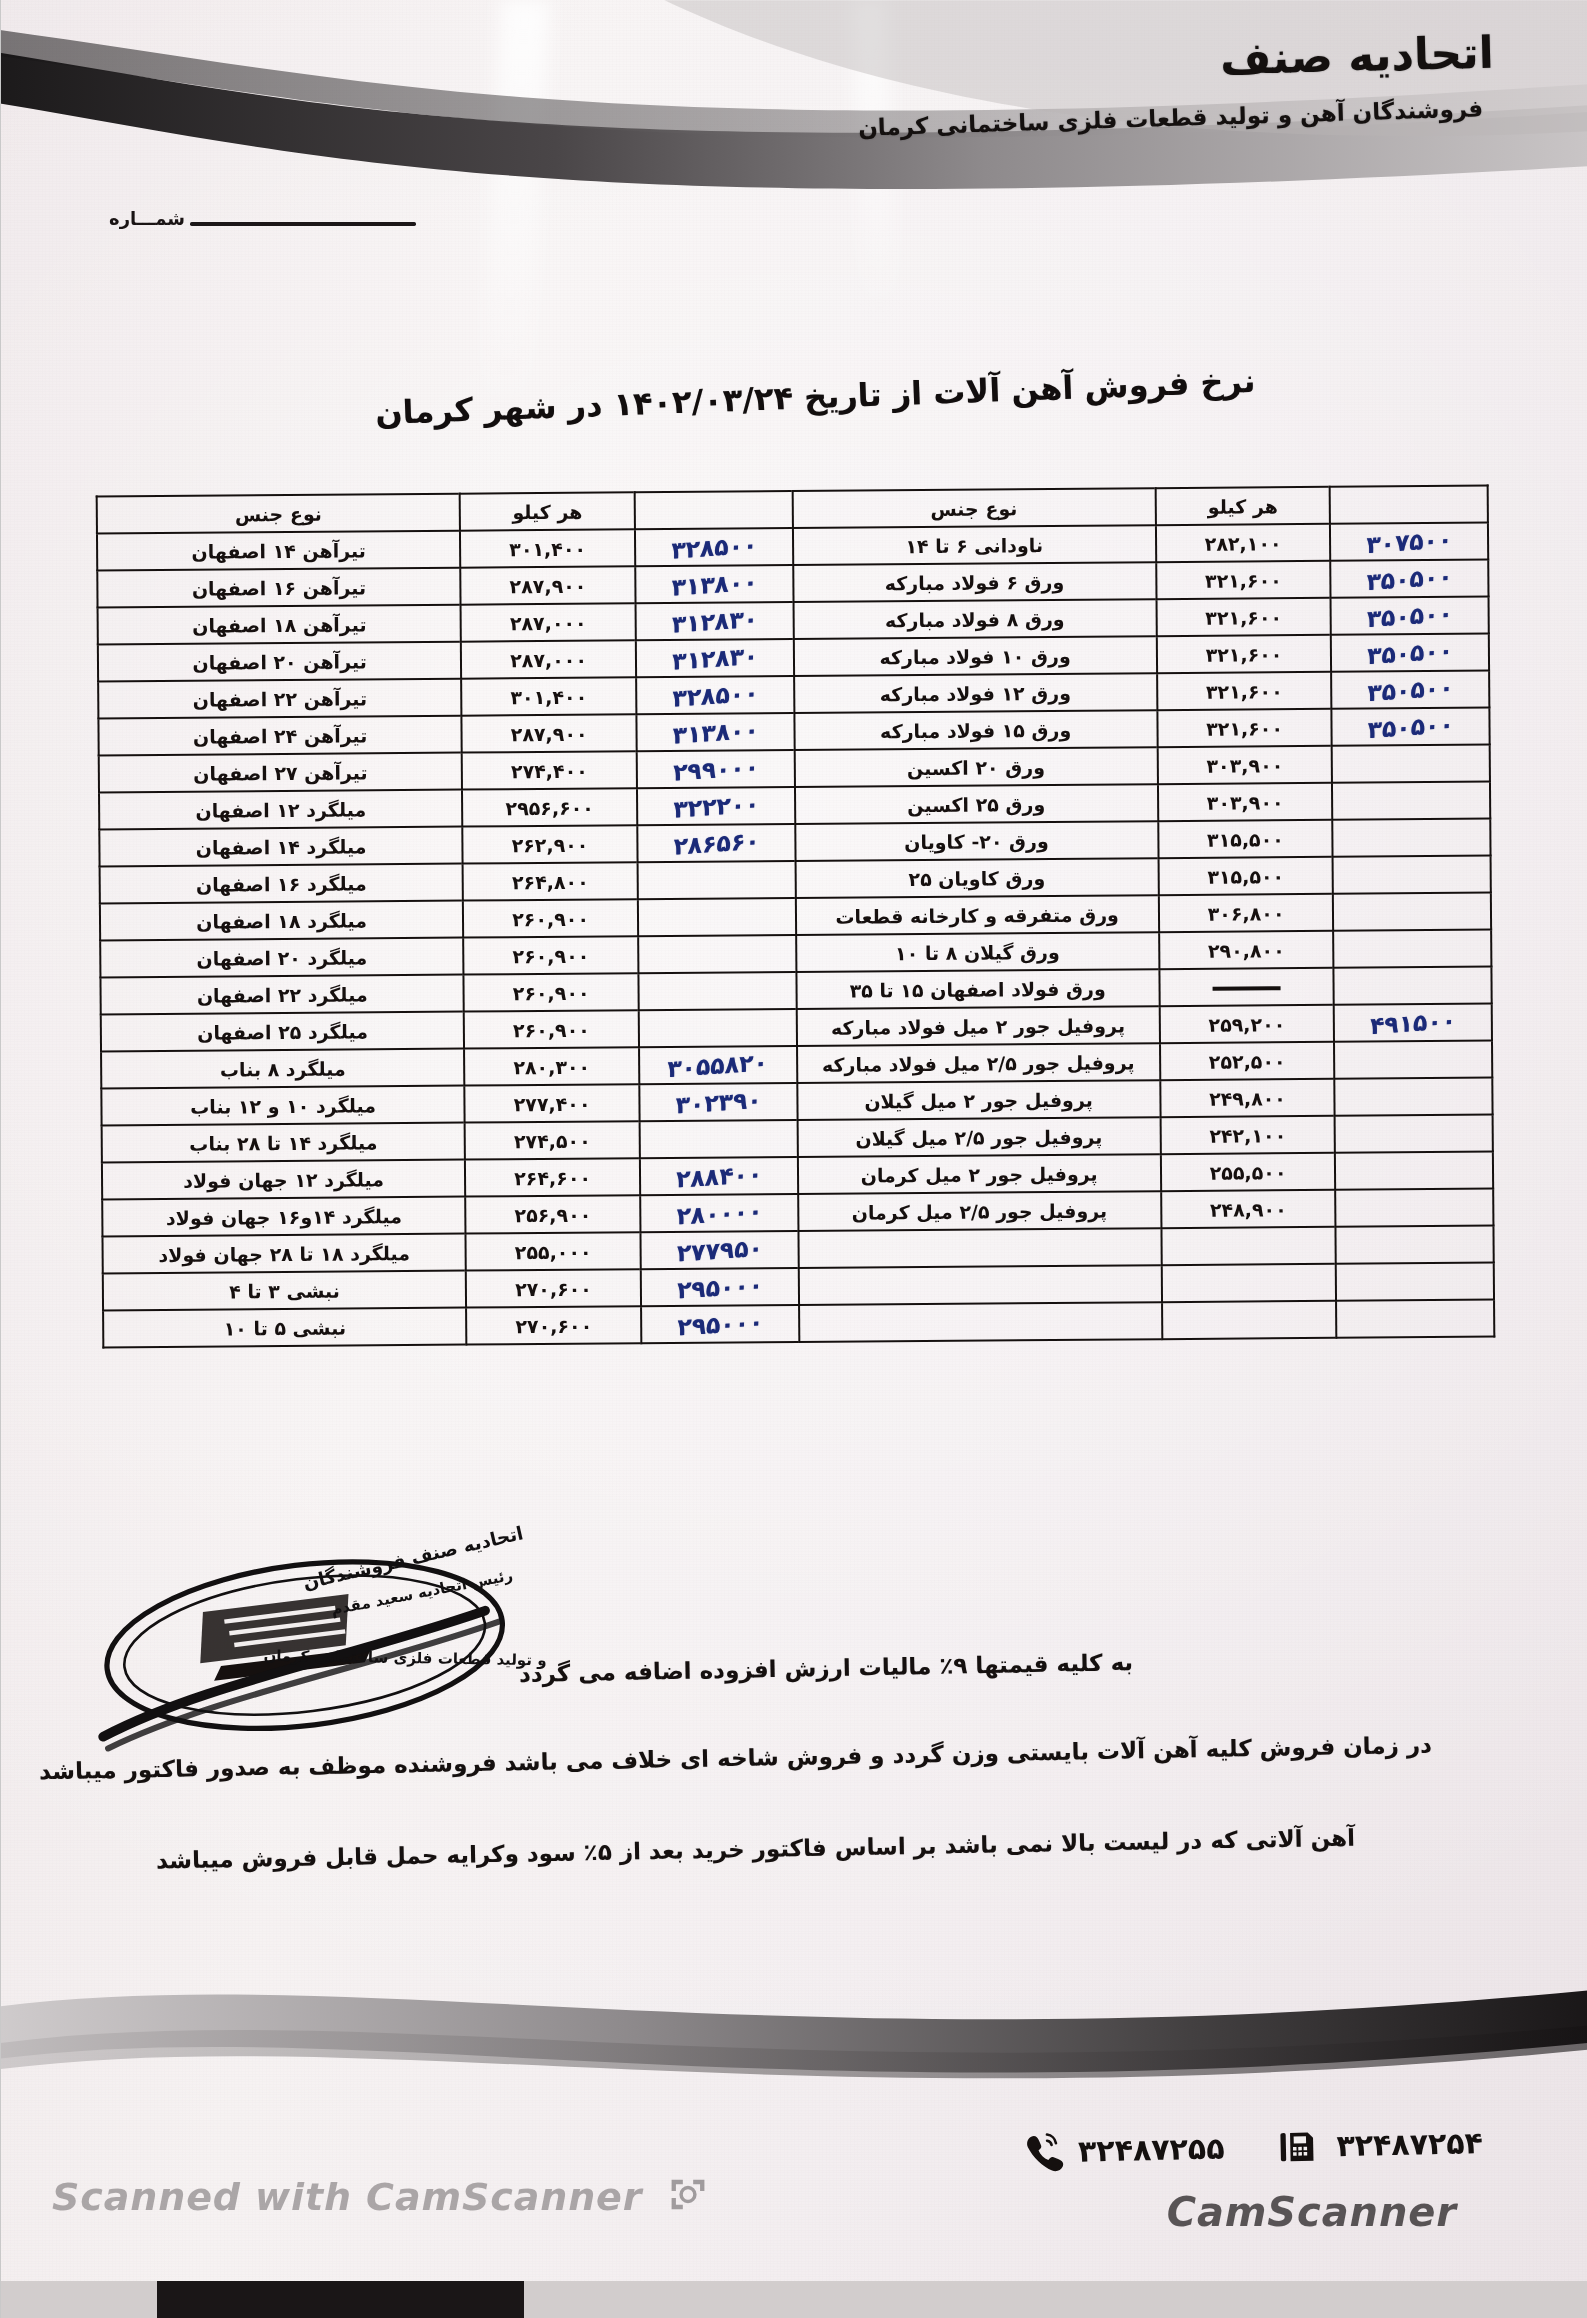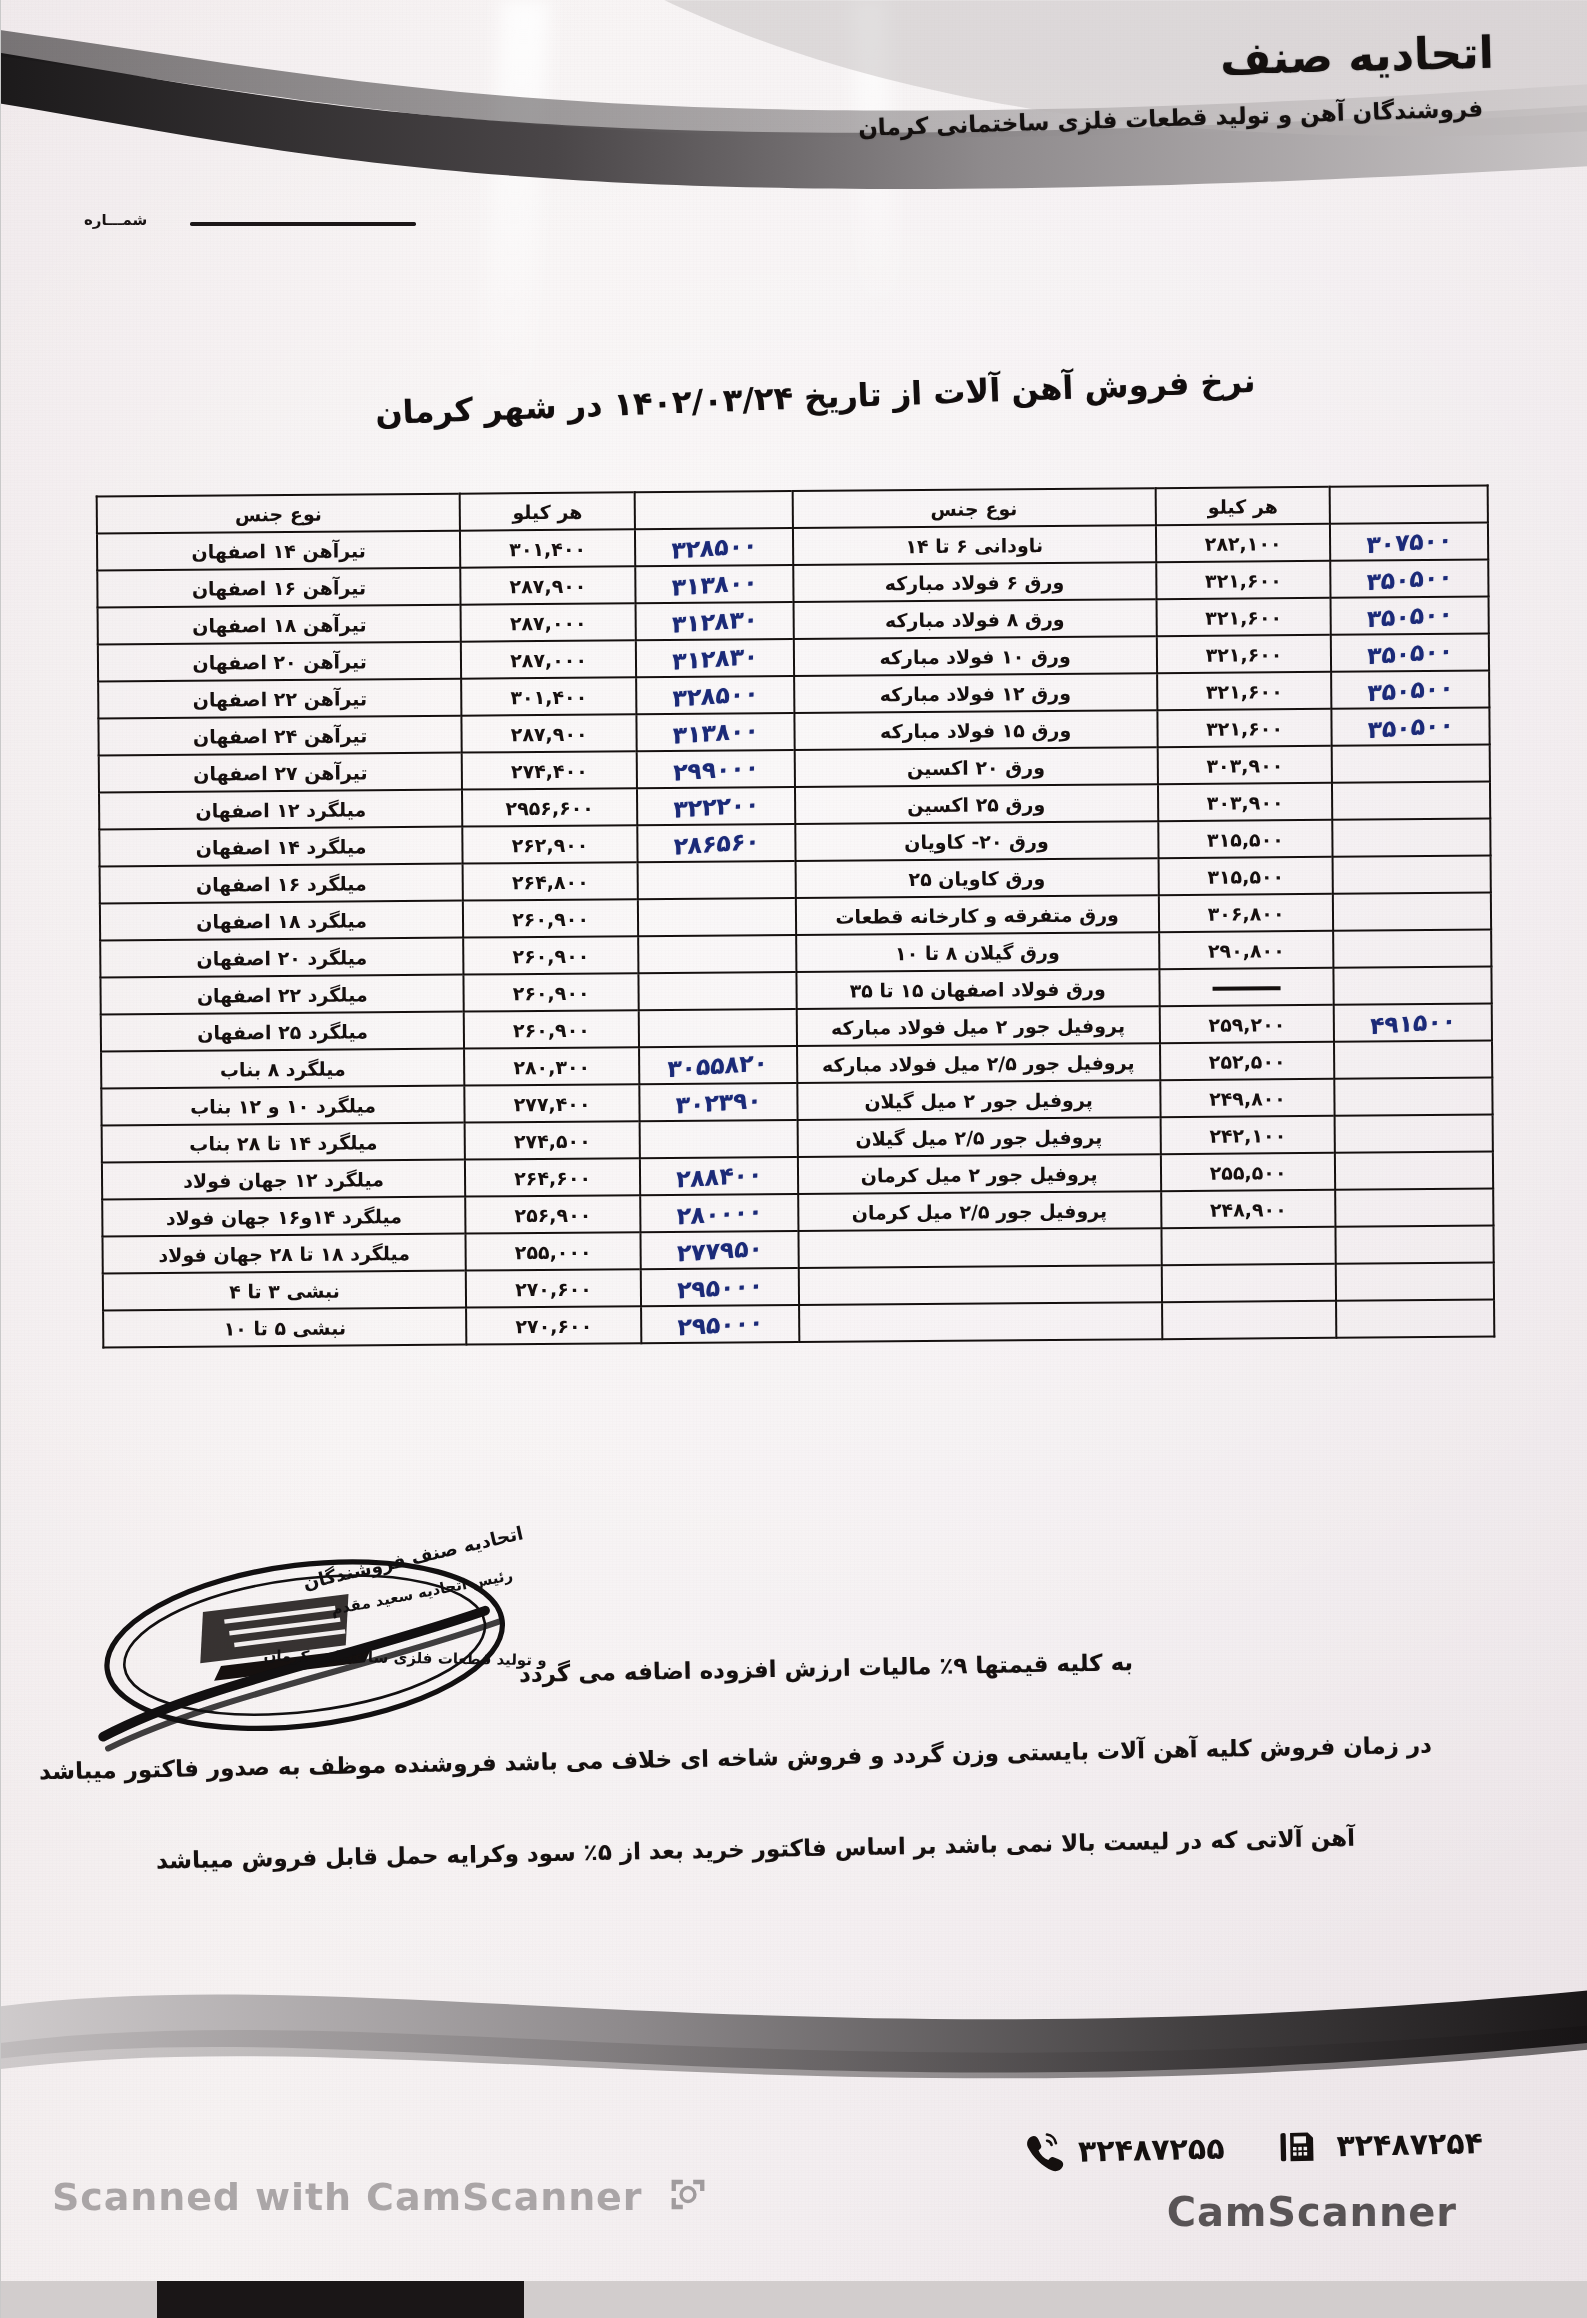--- a/index.html
+++ b/index.html
@@ -85,25 +85,25 @@
     width: 332px;
   }
   .meta-row {
     display: flex;
     align-items: flex-end;
     justify-content: flex-start;
     flex-direction: row-reverse;
     height: 54px;
   }
   .meta-label {
-    font-size: 15px;
+    font-size: 18px;
     font-weight: bold;
     color: #1a1414;
     width: 101px;
-    text-align: left;
+    text-align: right;
     letter-spacing: 2.6px;
     padding-bottom: 7px;
   }
   .meta-line {
     flex: 1;
     height: 3.5px;
     background: #1c1718;
     margin-bottom: 10.5px;
     margin-left: 5.2px;
     border-radius: 1.7px;
@@ -233,20 +233,21 @@
 
   
   .cam-wm {
     position: absolute;
     font-size: 40px;
     font-weight: bold;
     color: rgba(40,36,38,.42);
     letter-spacing: 0.9px;
     white-space: nowrap;
     pointer-events: none;
+    font-style: italic;
   }
   #cam-wm-left  { left: 52px;  bottom: 98px; font-size: 38px; color: rgba(60,56,58,.40); }
   #cam-wm-right { right: 131px; bottom: 84px; font-size: 40px; color: rgba(30,26,28,.72); text-align: center; }
   .cam-badge {
     display: inline-block;
     vertical-align: middle;
     margin-left: 12.2px;
   }
   #bottom-strip {
     position: absolute;

